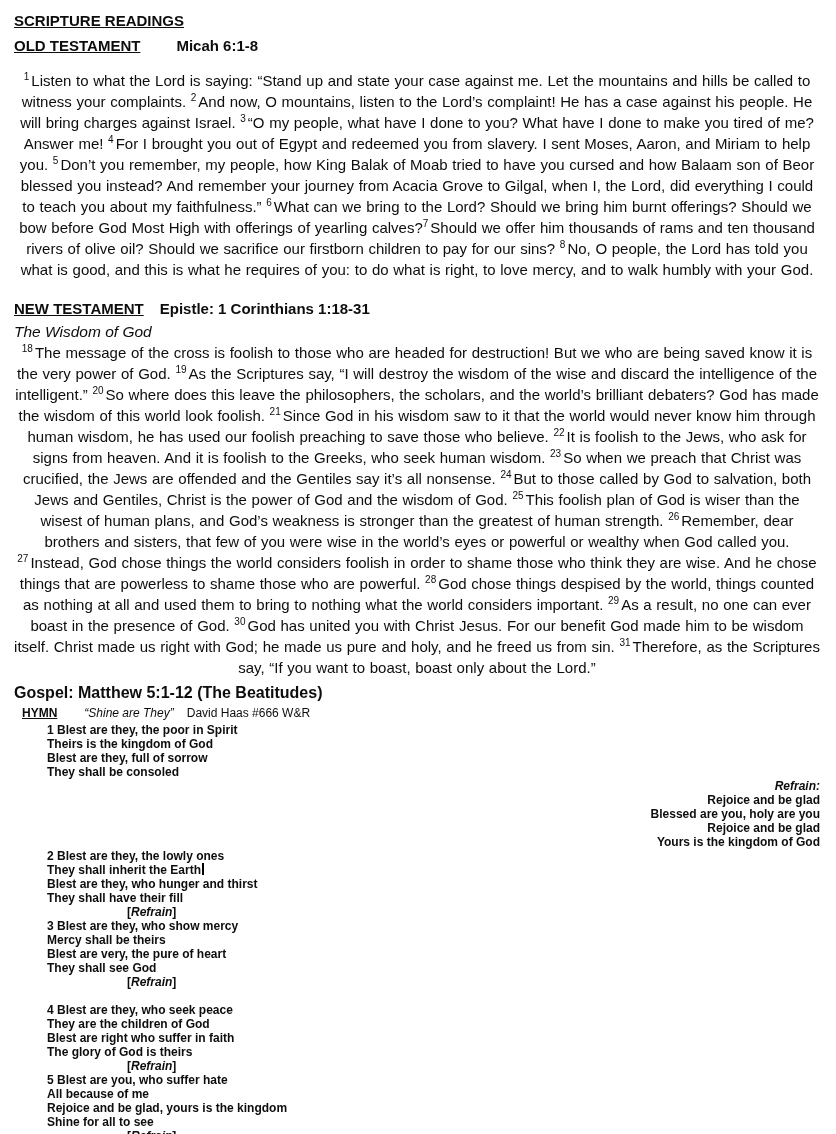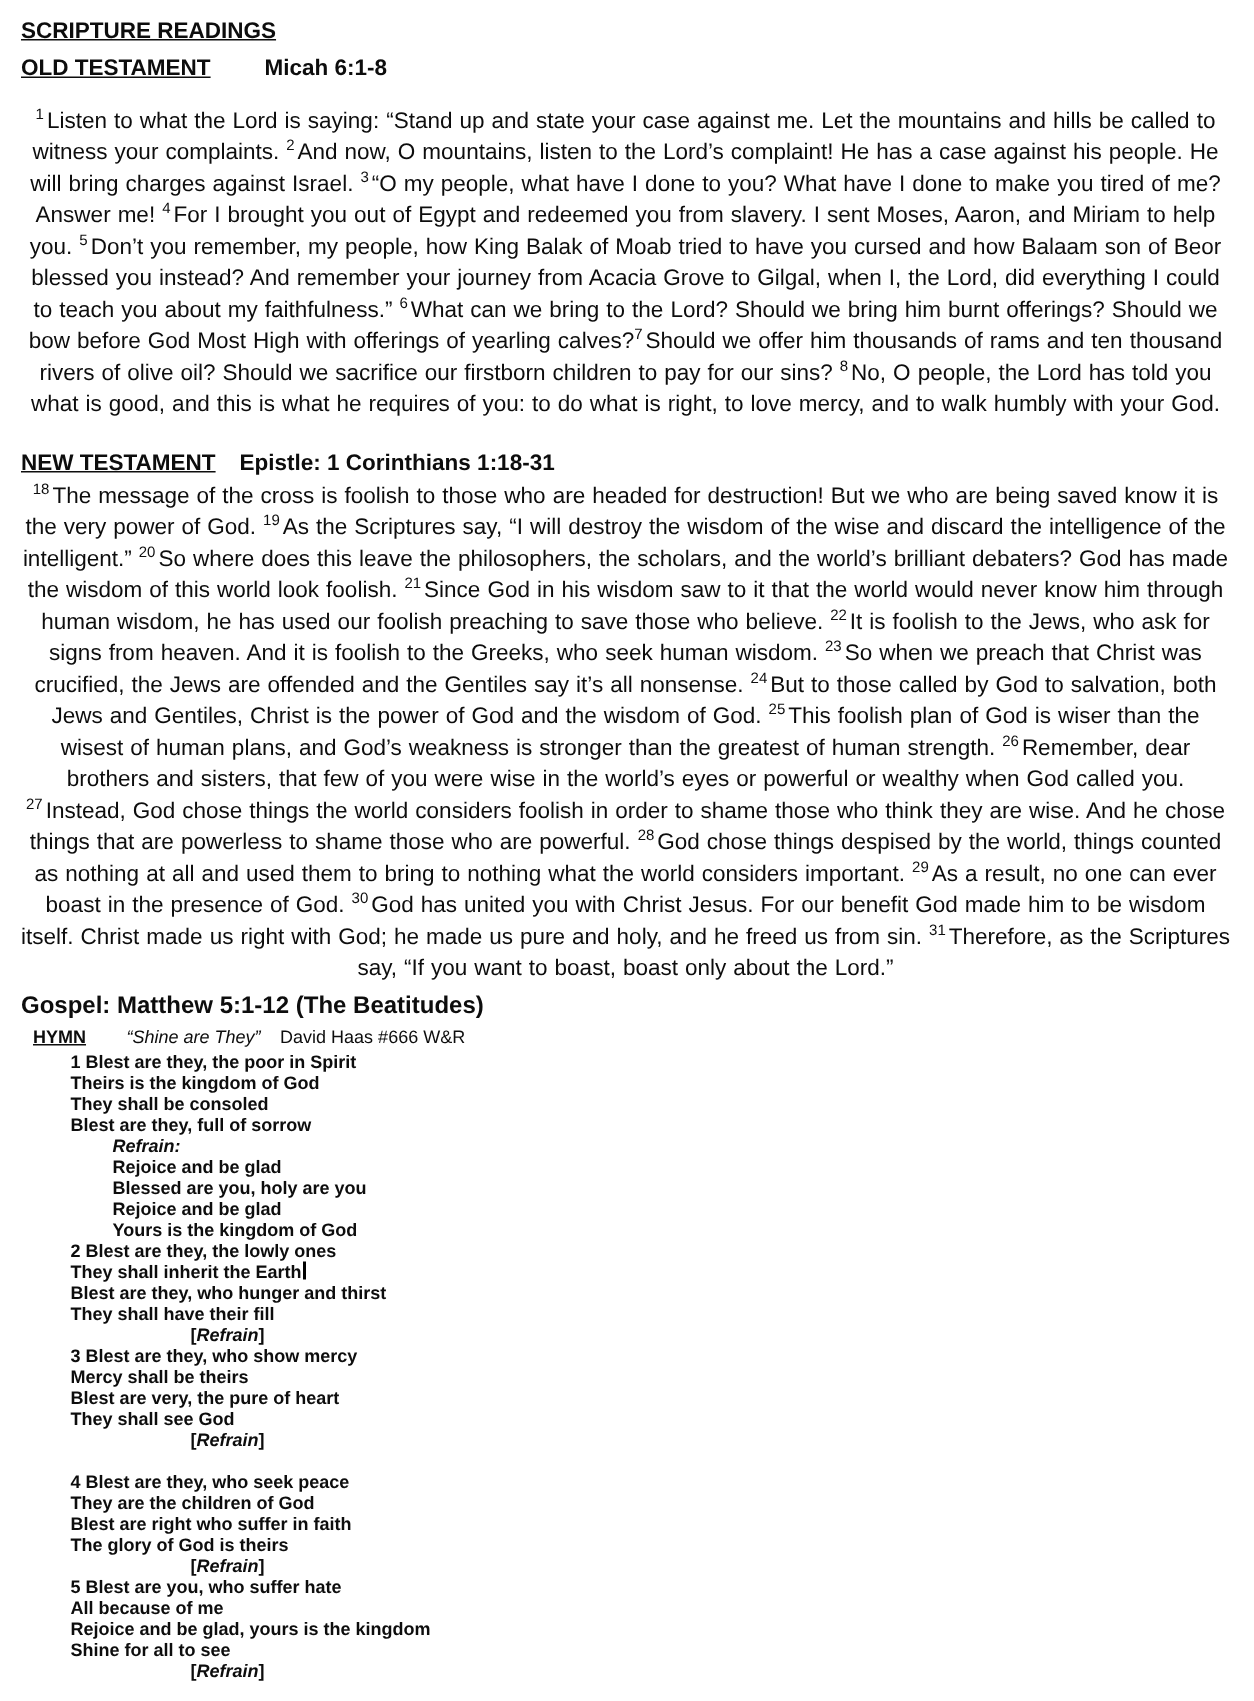--- a/index.html
+++ b/index.html
@@ -71,21 +71,21 @@
   }
   .hymn-attr { margin-left: 13px; }
   .hymn-lines {
     font-size: 12px;
     font-weight: bold;
     line-height: 14px;
     margin-top: 2px;
   }
   .hymn-line { white-space: pre-wrap; }
   .indent-1 { margin-left: 33px; }
-  .indent-2 { margin-left: 61px; }
+  .indent-2 { margin-left: 61px; text-align: right; }
   .indent-3 { margin-left: 113px; }
   .hymn-line.blank { height: 14px; }
   .hymn-line i { font-style: italic; }
   .text-cursor {
     display: inline-block;
     width: 2px;
     height: 12px;
     background: #000;
     vertical-align: -1px;
     margin-left: 1px;
@@ -101,34 +101,35 @@
   <div class="heading-line">
     <span class="underlined">OLD TESTAMENT</span><span class="ot-ref">Micah 6:1-8</span>
   </div>
 
   <p class="body-para" id="ot-verses"><sup class="verse-sup">1</sup><span>Listen to what the Lord is saying: “Stand up and state your case against me. Let the mountains and hills be called to witness your complaints.</span> <sup class="verse-sup">2</sup><span>And now, O mountains, listen to the Lord’s complaint! He has a case against his people. He will bring charges against Israel.</span> <sup class="verse-sup">3</sup><span>“O my people, what have I done to you?  What have I done to make you tired of me? Answer me!</span> <sup class="verse-sup">4</sup><span>For I brought you out of Egypt and redeemed you from slavery. I sent Moses, Aaron, and Miriam to help you.</span> <sup class="verse-sup">5</sup><span>Don’t you remember, my people, how King Balak of Moab tried to have you cursed and how Balaam son of Beor blessed you instead? And remember your journey from Acacia Grove to Gilgal,  when I, the Lord, did everything I could to teach you about my faithfulness.”</span> <sup class="verse-sup">6</sup><span>What can we bring to the Lord? Should we bring him burnt offerings? Should we bow before God Most High with offerings of yearling calves?</span><sup class="verse-sup">7</sup><span>Should we offer him thousands of rams and ten thousand rivers of olive oil? Should we sacrifice our firstborn children to pay for our sins?</span> <sup class="verse-sup">8</sup><span>No, O people, the Lord has told you what is good, and this is what he requires of you: to do what is right, to love mercy, and to walk humbly with your God.</span></p>
 
   <div class="nt-block">
     <div class="heading-line" style="margin-top:0;">
       <span class="underlined">NEW TESTAMENT</span><span class="nt-ref">Epistle: 1 Corinthians 1:18-31</span>
     </div>
+    <div class="subtitle">The Wisdom of God</div>
     <p class="body-para" id="nt-verses"><sup class="verse-sup">18</sup><span>The message of the cross is foolish to those who are headed for destruction! But we who are being saved know it is the very power of God.</span> <sup class="verse-sup">19</sup><span>As the Scriptures say, “I will destroy the wisdom of the wise and discard the intelligence of the intelligent.”</span> <sup class="verse-sup">20</sup><span>So where does this leave the philosophers, the scholars, and the world’s brilliant debaters? God has made the wisdom of this world look foolish.</span> <sup class="verse-sup">21</sup><span>Since God in his wisdom saw to it that the world would never know him through human wisdom, he has used our foolish preaching to save those who believe.</span> <sup class="verse-sup">22</sup><span>It is foolish to the Jews, who ask for signs from heaven. And it is foolish to the Greeks, who seek human wisdom.</span> <sup class="verse-sup">23</sup><span>So when we preach that Christ was crucified, the Jews are offended and the Gentiles say it’s all nonsense.</span> <sup class="verse-sup">24</sup><span>But to those called by God to salvation, both Jews and Gentiles, Christ is the power of God and the wisdom of God.</span> <sup class="verse-sup">25</sup><span>This foolish plan of God is wiser than the wisest of human plans, and God’s weakness is stronger than the greatest of human strength.</span> <sup class="verse-sup">26</sup><span>Remember, dear brothers and sisters, that few of you were wise in the world’s eyes or powerful or wealthy when God called you.</span> <sup class="verse-sup">27</sup><span>Instead, God chose things the world considers foolish in order to shame those who think they are wise. And he chose things that are powerless to shame those who are powerful.</span> <sup class="verse-sup">28</sup><span>God chose things despised by the world, things counted as nothing at all and used them to bring to nothing what the world considers important.</span> <sup class="verse-sup">29</sup><span>As a result, no one can ever boast in the presence of God.</span> <sup class="verse-sup">30</sup><span>God has united you with Christ Jesus. For our benefit God made him to be wisdom itself. Christ made us right with God; he made us pure and holy, and he freed us from sin.</span> <sup class="verse-sup">31</sup><span>Therefore, as the Scriptures say, “If you want to boast, boast only about the Lord.”</span></p>
   </div>
 
   <div class="gospel-heading">Gospel: Matthew 5:1-12 (The Beatitudes)</div>
 
   <div class="hymn-header">
     <span class="hymn-label">HYMN</span><span class="hymn-title">“Shine are They”</span><span class="hymn-attr">David Haas #666 W&amp;R</span>
   </div>
 
   <div class="hymn-lines" id="hymn-lines">
       <div class="hymn-line indent-1">1 Blest are they, the poor in Spirit</div>
       <div class="hymn-line indent-1">Theirs is the kingdom of God</div>
+      <div class="hymn-line indent-1">Blest are they, full of sorrow</div>
       <div class="hymn-line indent-1">They shall be consoled</div>
-      <div class="hymn-line indent-1">Blest are they, full of sorrow</div>
       <div class="hymn-line indent-2"><i>Refrain:</i></div>
       <div class="hymn-line indent-2">Rejoice and be glad</div>
       <div class="hymn-line indent-2">Blessed are you, holy are you</div>
       <div class="hymn-line indent-2">Rejoice and be glad</div>
       <div class="hymn-line indent-2">Yours is the kingdom of God</div>
       <div class="hymn-line indent-1">2 Blest are they, the lowly ones</div>
       <div class="hymn-line indent-1">They shall inherit the Earth<span class="text-cursor"></span></div>
       <div class="hymn-line indent-1">Blest are they, who hunger and thirst</div>
       <div class="hymn-line indent-1">They shall have their fill</div>
       <div class="hymn-line indent-3">[<i>Refrain</i>]</div>

